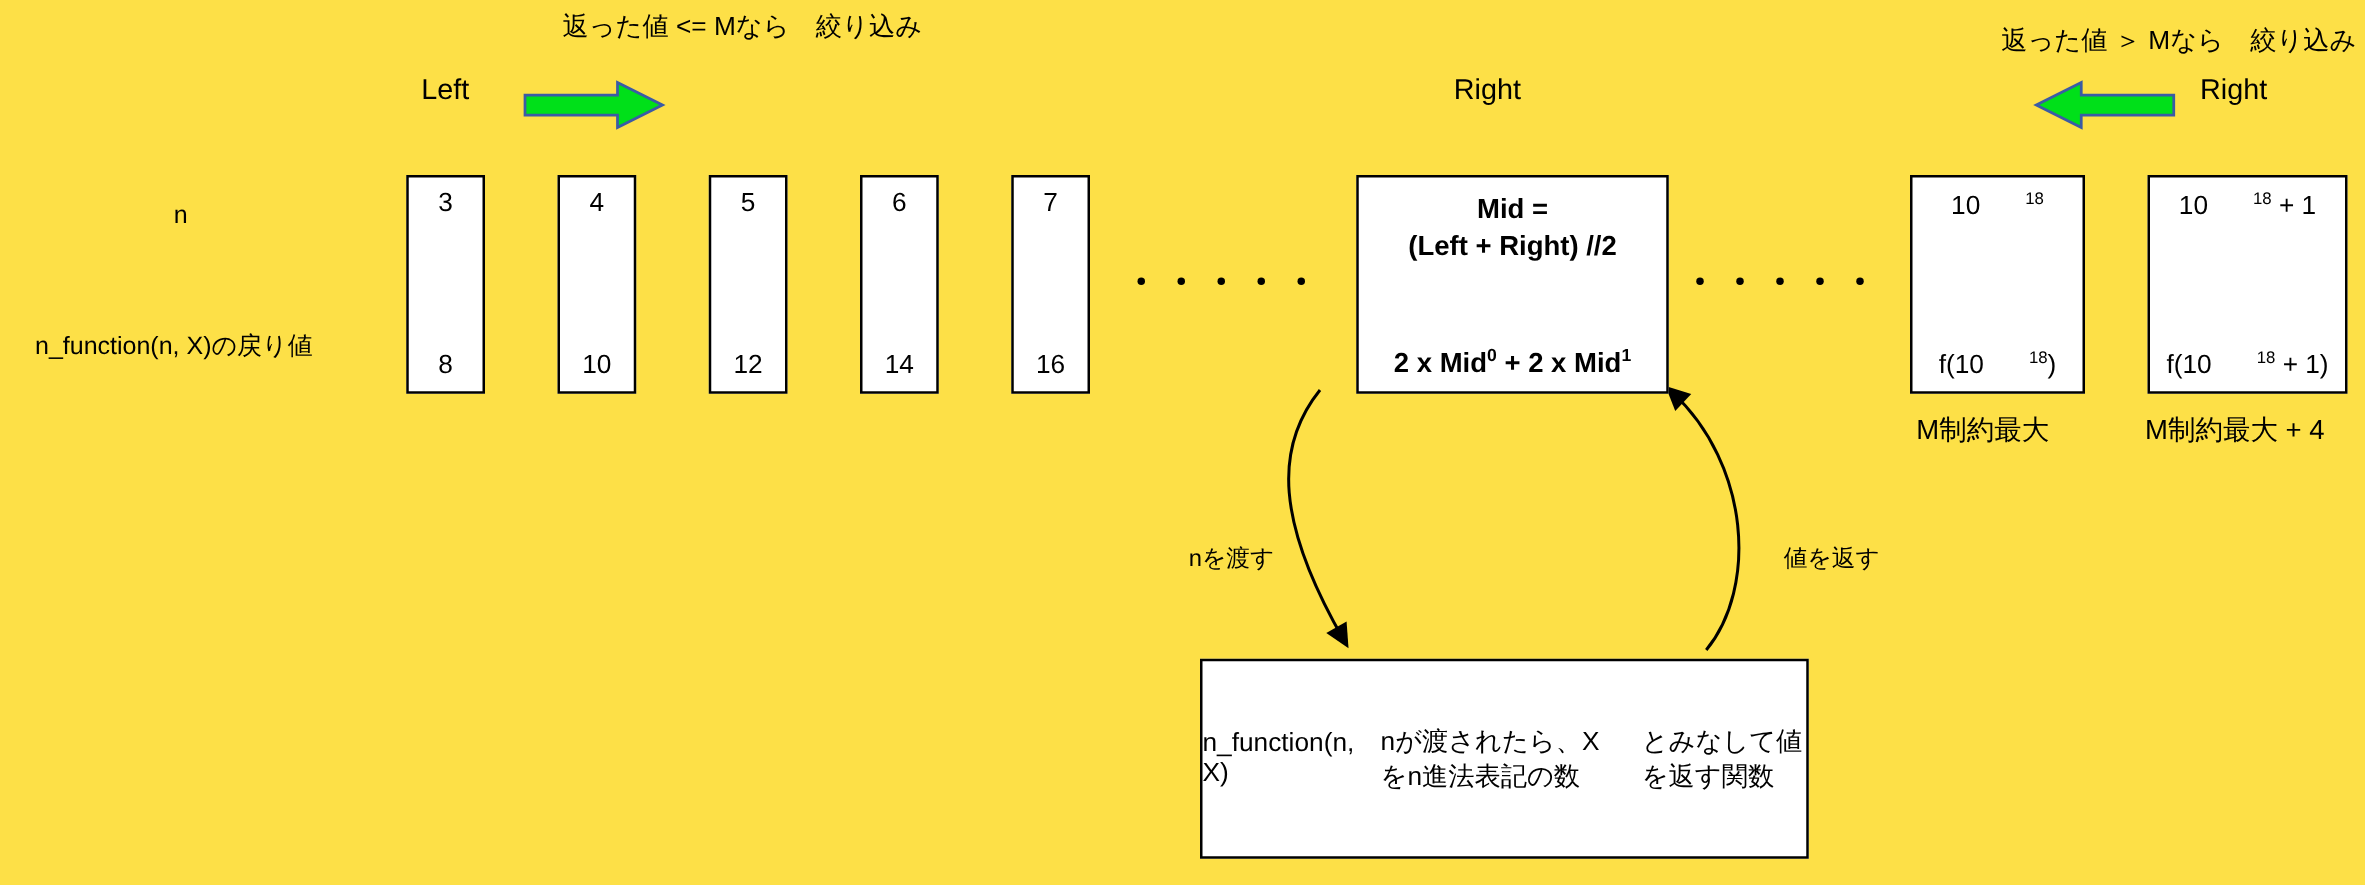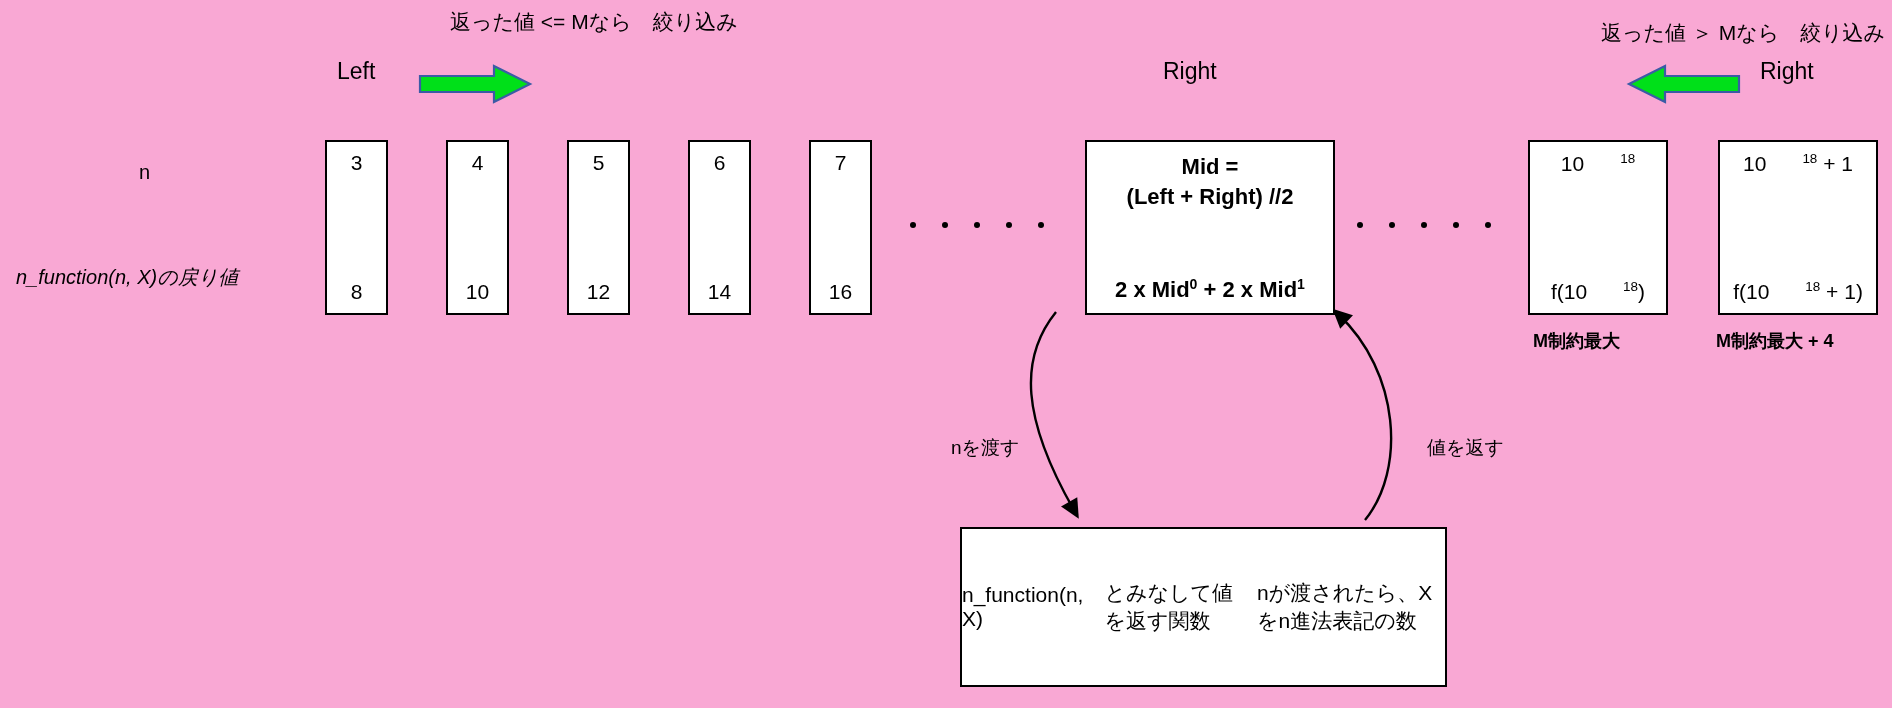--- a/index.html
+++ b/index.html
@@ -9,35 +9,35 @@
     background: #ffffff;
   }
   body {
     font-family: "Liberation Sans", "DejaVu Sans", sans-serif;
     color: #000000;
   }
   #canvas {
     position: relative;
     width: 1892px;
     height: 708px;
-    background: #f9a8d4;
+    background: #fde047;
     overflow: hidden;
   }
 
   
   .lbl {
     position: absolute;
     white-space: nowrap;
     line-height: 1.25;
     color: #000;
   }
   .lbl-cond       { font-size: 21px; }
   .lbl-side       { font-size: 23px; }
   .lbl-rowname    { font-size: 20px; }
-  .lbl-bottomcap  { font-size: 18px; font-weight: bold; }
+  .lbl-bottomcap  { font-size: 22px; }
   .lbl-arrowcap   { font-size: 19px; }
 
   
   .vbox {
     position: absolute;
     border: 2.5px solid #000000;
     background: #ffffff;
     box-sizing: border-box;
   }
   .vbox .top {
@@ -147,21 +147,21 @@
   <div class="lbl lbl-cond" style="left:1601px; top:20px;">返った値 ＞ Mなら　絞り込み</div>
 
   <div class="lbl lbl-side" style="left:337px; top:57px;">Left</div>
 
   <div class="lbl lbl-side" style="left:1163px; top:57px;">Right</div>
 
   <div class="lbl lbl-side" style="left:1760px; top:57px;">Right</div>
 
   <div class="lbl lbl-rowname" style="left:139px; top:160px;">n</div>
 
-  <div class="lbl lbl-rowname" style="left:16px; top:265px;font-style:italic;">n_function(n, X)の戻り値</div>
+  <div class="lbl lbl-rowname" style="left:28px; top:265px;">n_function(n, X)の戻り値</div>
 
   <div class="vbox" style="left:325px; top:140px; width:63px; height:175px;">
     <div class="top">3</div>
     <div class="bot">8</div>
   </div>
 
   <div class="vbox" style="left:446px; top:140px; width:63px; height:175px;">
     <div class="top">4</div>
     <div class="bot">10</div>
   </div>
@@ -228,17 +228,17 @@
   <div class="lbl lbl-bottomcap" style="left:1533px; top:330px;">M制約最大</div>
 
   <div class="lbl lbl-bottomcap" style="left:1716px; top:330px;">M制約最大 + 4</div>
 
   <div class="lbl lbl-arrowcap" style="left:951px; top:436px;">nを渡す</div>
 
   <div class="lbl lbl-arrowcap" style="left:1427px; top:436px;">値を返す</div>
 
   <div class="fnbox" style="left:960px; top:527px; width:487px; height:160px;">
     <div>n_function(n, X)</div>
+    <div>nが渡されたら、Xをn進法表記の数</div>
     <div>とみなして値を返す関数</div>
-    <div>nが渡されたら、Xをn進法表記の数</div>
   </div>
 
 </div>
 
 </body></html>

